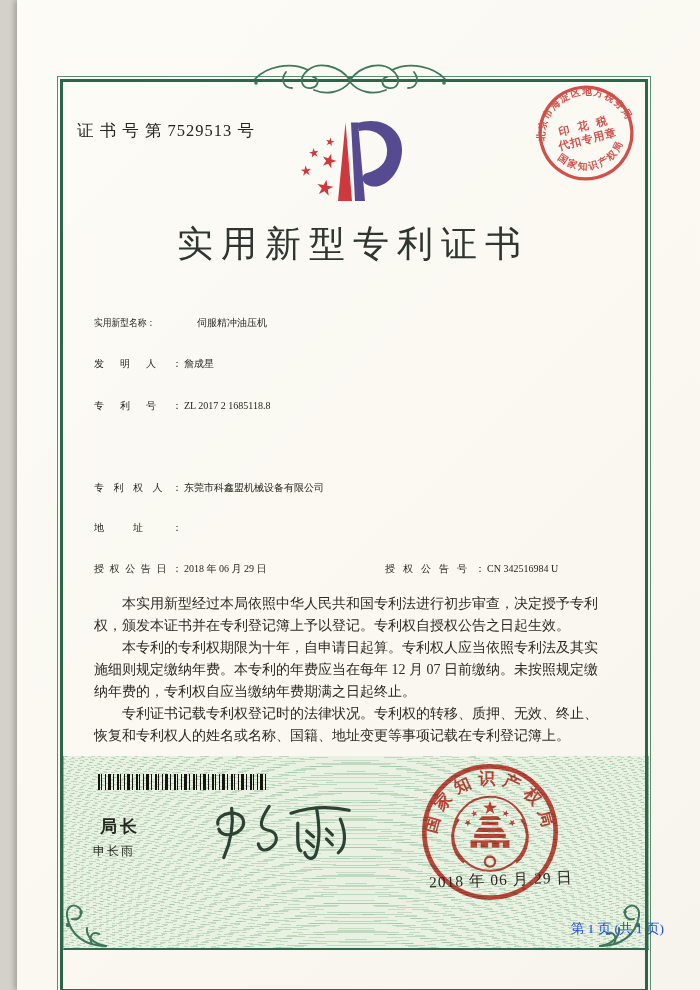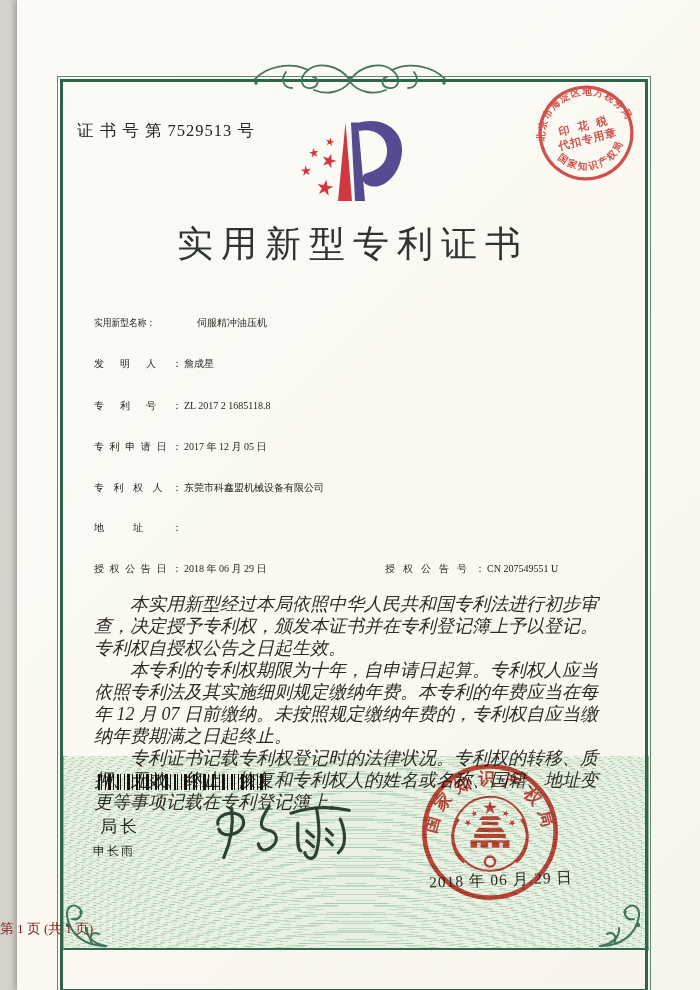--- a/index.html
+++ b/index.html
@@ -41,43 +41,43 @@
   }
   .frow{position:absolute;left:94px;white-space:nowrap;font-size:10px;color:#26251f;line-height:20px;}
   .flabel{display:inline-block;width:88px;text-align:justify;text-align-last:justify;vertical-align:top;}
   .flabel.wide{width:101px;text-align-last:auto;transform:scaleX(.875);transform-origin:0 50%;}
   .fvalue{display:inline-block;margin-left:2px;vertical-align:top;}
   .addr-lines span{display:block;white-space:nowrap;}
   .pair2{position:absolute;left:291px;top:0;}
   .pair2 .flabel{width:100px;}
   .paras{
     position:absolute;left:94px;top:579px;width:504px;
-    font-size:18px;line-height:22px;color:#2c2a25;
-    font-style:italic;text-align:justify;
+    font-size:14px;line-height:22px;color:#2c2a25;
+    text-align:justify;
   }
   .paras p{margin:0;text-indent:2em;}
   .barcode{
     position:absolute;left:98px;top:760px;width:170px;height:16px;
     background-image:repeating-linear-gradient(90deg,
       #15140f 0 2px,transparent 2px 3px,
       #15140f 3px 4px,transparent 4px 7px,
       #15140f 7px 8px,transparent 8px 10px,
       #15140f 10px 13px,transparent 13px 15px,
       #15140f 15px 16px,transparent 16px 19px);
   }
-  .signer-title{position:absolute;left:100px;top:801px;font-size:17px;letter-spacing:3px;color:#23291f;}
+  .signer-title{position:absolute;left:100px;top:801px;font-size:17px;letter-spacing:3px;color:#23291f;font-weight:bold;}
   .signer-name{position:absolute;left:93px;top:829px;font-size:12px;letter-spacing:2px;color:#23291f;}
   .signature{position:absolute;left:204px;top:779px;width:158px;height:78px;}
   .seal{position:absolute;left:416px;top:744px;width:148px;height:148px;opacity:.92;mix-blend-mode:multiply;}
   .seal-date{
     position:absolute;left:429px;top:856px;font-size:15.5px;letter-spacing:1px;color:#2b2722;
     transform:rotate(-2deg);
   }
   .tax-stamp{position:absolute;left:531px;top:64px;width:110px;height:110px;transform:rotate(-14deg);opacity:.88;mix-blend-mode:multiply;}
-  .footer{position:absolute;left:0;top:906px;width:664px;text-align:left;font-size:13.5px;color:#7f1d1d;font-family:Liberation Serif, serif;}
+  .footer{position:absolute;left:0;top:906px;width:664px;text-align:right;font-size:13.5px;color:#1d4ed8;font-family:Liberation Serif, serif;}
   svg text{font-family:"Liberation Serif","DejaVu Serif",serif;}
 </style>
 </head>
 <body>
 
 <div class="page"></div>
 
 <div class="layer">
 
   <div class="band"></div>
@@ -148,35 +148,32 @@
 
   <div class="frow" style="top:299px">
     <span class="flabel wide">实用新型名称：</span><span class="fvalue">伺服精冲油压机</span>
   </div>
   <div class="frow" style="top:340px">
     <span class="flabel">发明人：</span><span class="fvalue">詹成星</span>
   </div>
   <div class="frow" style="top:382px">
     <span class="flabel">专利号：</span><span class="fvalue">ZL 2017 2 1685118.8</span>
   </div>
-  <div class="frow" style="top:423px">
-    <span class="flabel">专利申请日：</span><span class="fvalue">2017 年 12 月 05 日</span>
-  </div>
   <div class="frow" style="top:464px">
     <span class="flabel">专利权人：</span><span class="fvalue">东莞市科鑫盟机械设备有限公司</span>
   </div>
   <div class="frow" style="top:504px">
     <span class="flabel">地址：</span><span class="fvalue addr-lines"></span>
   </div>
   <div class="frow" style="top:545px;width:560px">
     <span>
       <span class="flabel">授权公告日：</span><span class="fvalue">2018 年 06 月 29 日</span>
     </span>
     <span class="pair2">
-      <span class="flabel">授权公告号：</span><span class="fvalue">CN 207549551 U</span>
+      <span class="flabel">授权公告号：</span><span class="fvalue">CN 342516984 U</span>
     </span>
   </div>
 
   <div class="paras">
     <p>本实用新型经过本局依照中华人民共和国专利法进行初步审查，决定授予专利权，颁发本证书并在专利登记簿上予以登记。专利权自授权公告之日起生效。</p>
     <p>本专利的专利权期限为十年，自申请日起算。专利权人应当依照专利法及其实施细则规定缴纳年费。本专利的年费应当在每年 12 月 07 日前缴纳。未按照规定缴纳年费的，专利权自应当缴纳年费期满之日起终止。</p>
     <p>专利证书记载专利权登记时的法律状况。专利权的转移、质押、无效、终止、恢复和专利权人的姓名或名称、国籍、地址变更等事项记载在专利登记簿上。</p>
   </div>
 
   <div class="barcode"></div>

